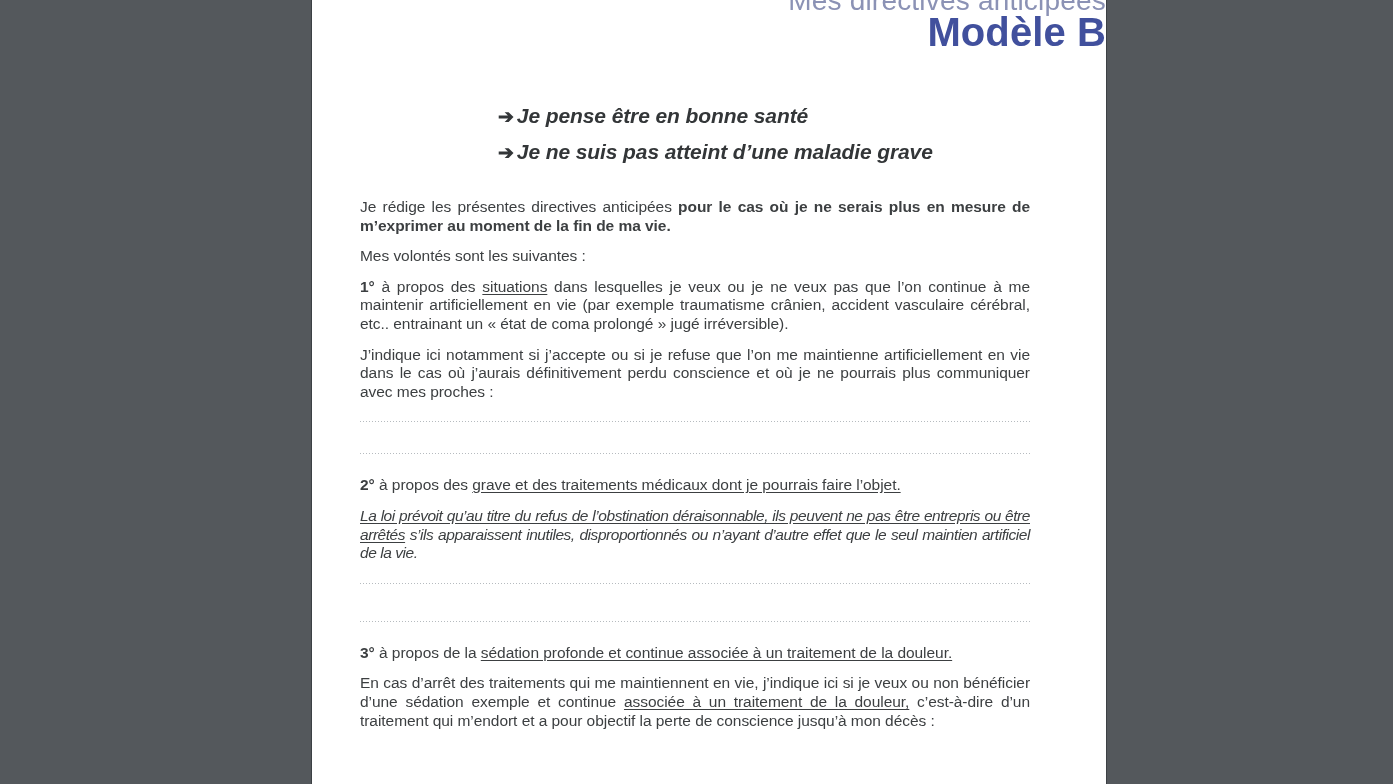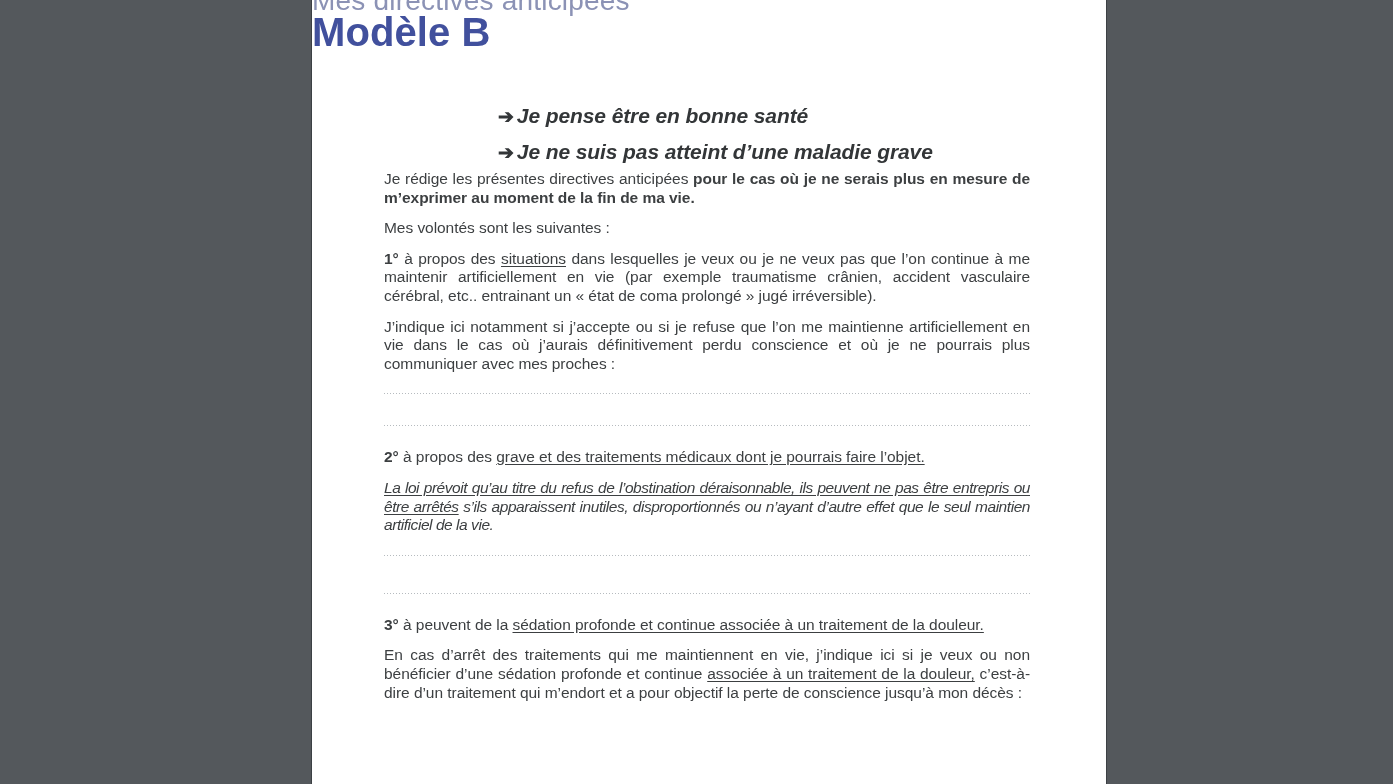--- a/index.html
+++ b/index.html
@@ -36,21 +36,21 @@
 
   .page-inner {
     position: absolute;
     left: 0;
     top: 0;
     width: 794px;
   }
 
   
   .doc-title-wrap {
-    text-align: left;
+    text-align: right;
     padding-top: 0;
   }
   .doc-supertitle {
     font-size: 28px;
     line-height: 30px;
     color: #8b92b5;
     font-weight: 400;
     letter-spacing: 0.2px;
     margin: 0;
     position: relative;
@@ -87,21 +87,22 @@
     font-style: normal;
     font-weight: bold;
     font-size: 19px;
     color: #333638;
     margin-right: 3px;
     line-height: 35px;
   }
 
   
   .content {
-    padding: 0 76px 0 72px;
+    margin-top: 28px;
+    padding: 0 76px 0 48px;
     color: #3c3f41;
   }
   .para {
     font-size: 15.5px;
     line-height: 18.6px;
     text-align: justify;
     margin: 0 0 12px 0;
     color: #3c3f41;
     letter-spacing: -0.05px;
   }
@@ -186,20 +187,20 @@
         <p class="para condensed"><span class="ul">La loi prévoit qu’au titre du refus de l’obstination déraisonnable, ils peuvent ne pas être entrepris ou être arrêtés</span><span> s’ils apparaissent inutiles, disproportionnés ou n’ayant d’autre effet que le seul maintien artificiel de la vie.</span></p>
 
 
         <div class="rule-group blk-rules-2">
           <div class="dotted-rule"></div>
           <div class="rule-gap-38"></div>
           <div class="dotted-rule"></div>
         </div>
         <div class="after-rules-2"></div>
 
-        <p class="para"><span class="num">3°</span><span> à peuvent de la </span><span class="ul">sédation profonde et continue associée à un traitement de la douleur.</span></p>
-
-        <p class="para"><span>En cas d’arrêt des traitements qui me maintiennent en vie, j’indique ici si je veux ou non bénéficier d’une sédation profonde et continue </span><span class="ul">associée à un traitement de la douleur,</span><span> c’est-à-dire d’un traitement qui m’endort et a pour objectif la perte de conscience jusqu’à mon décès :</span></p>
+        <p class="para"><span class="num">3°</span><span> à propos de la </span><span class="ul">sédation profonde et continue associée à un traitement de la douleur.</span></p>
+
+        <p class="para"><span>En cas d’arrêt des traitements qui me maintiennent en vie, j’indique ici si je veux ou non bénéficier d’une sédation exemple et continue </span><span class="ul">associée à un traitement de la douleur,</span><span> c’est-à-dire d’un traitement qui m’endort et a pour objectif la perte de conscience jusqu’à mon décès :</span></p>
 
       </div>
     </div>
   </div>
 </div>
 
 </body></html>

